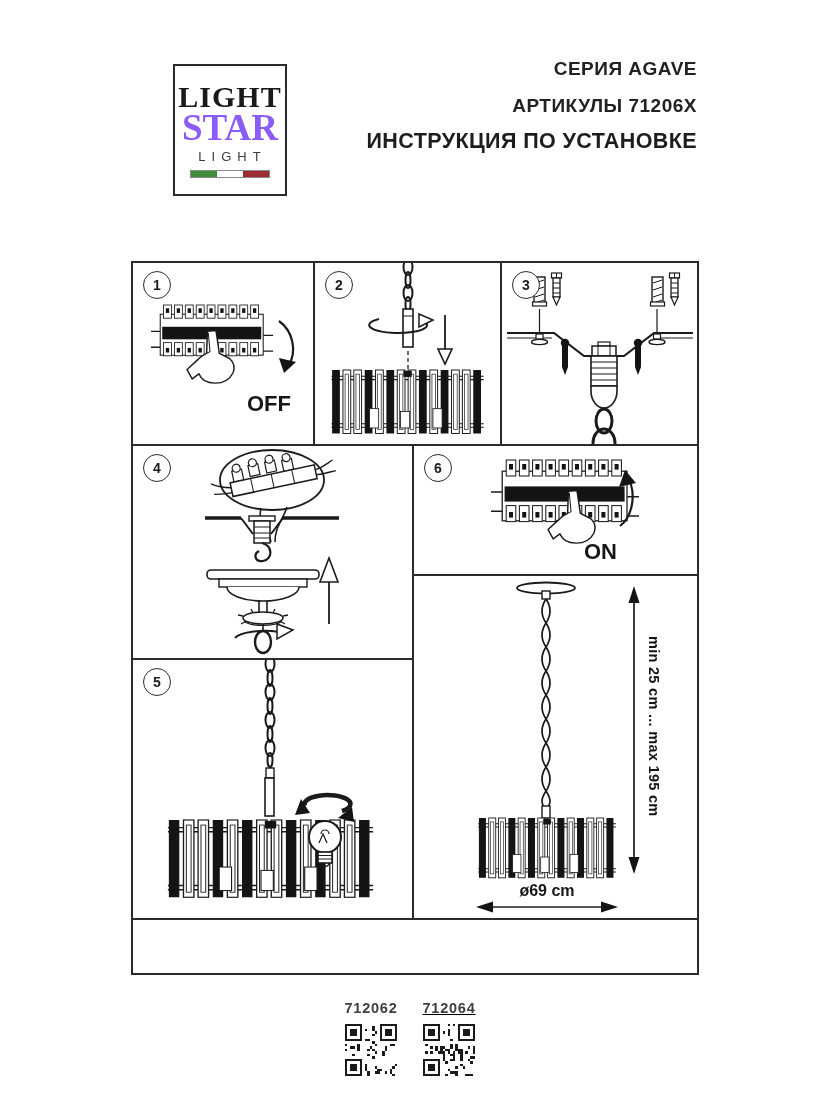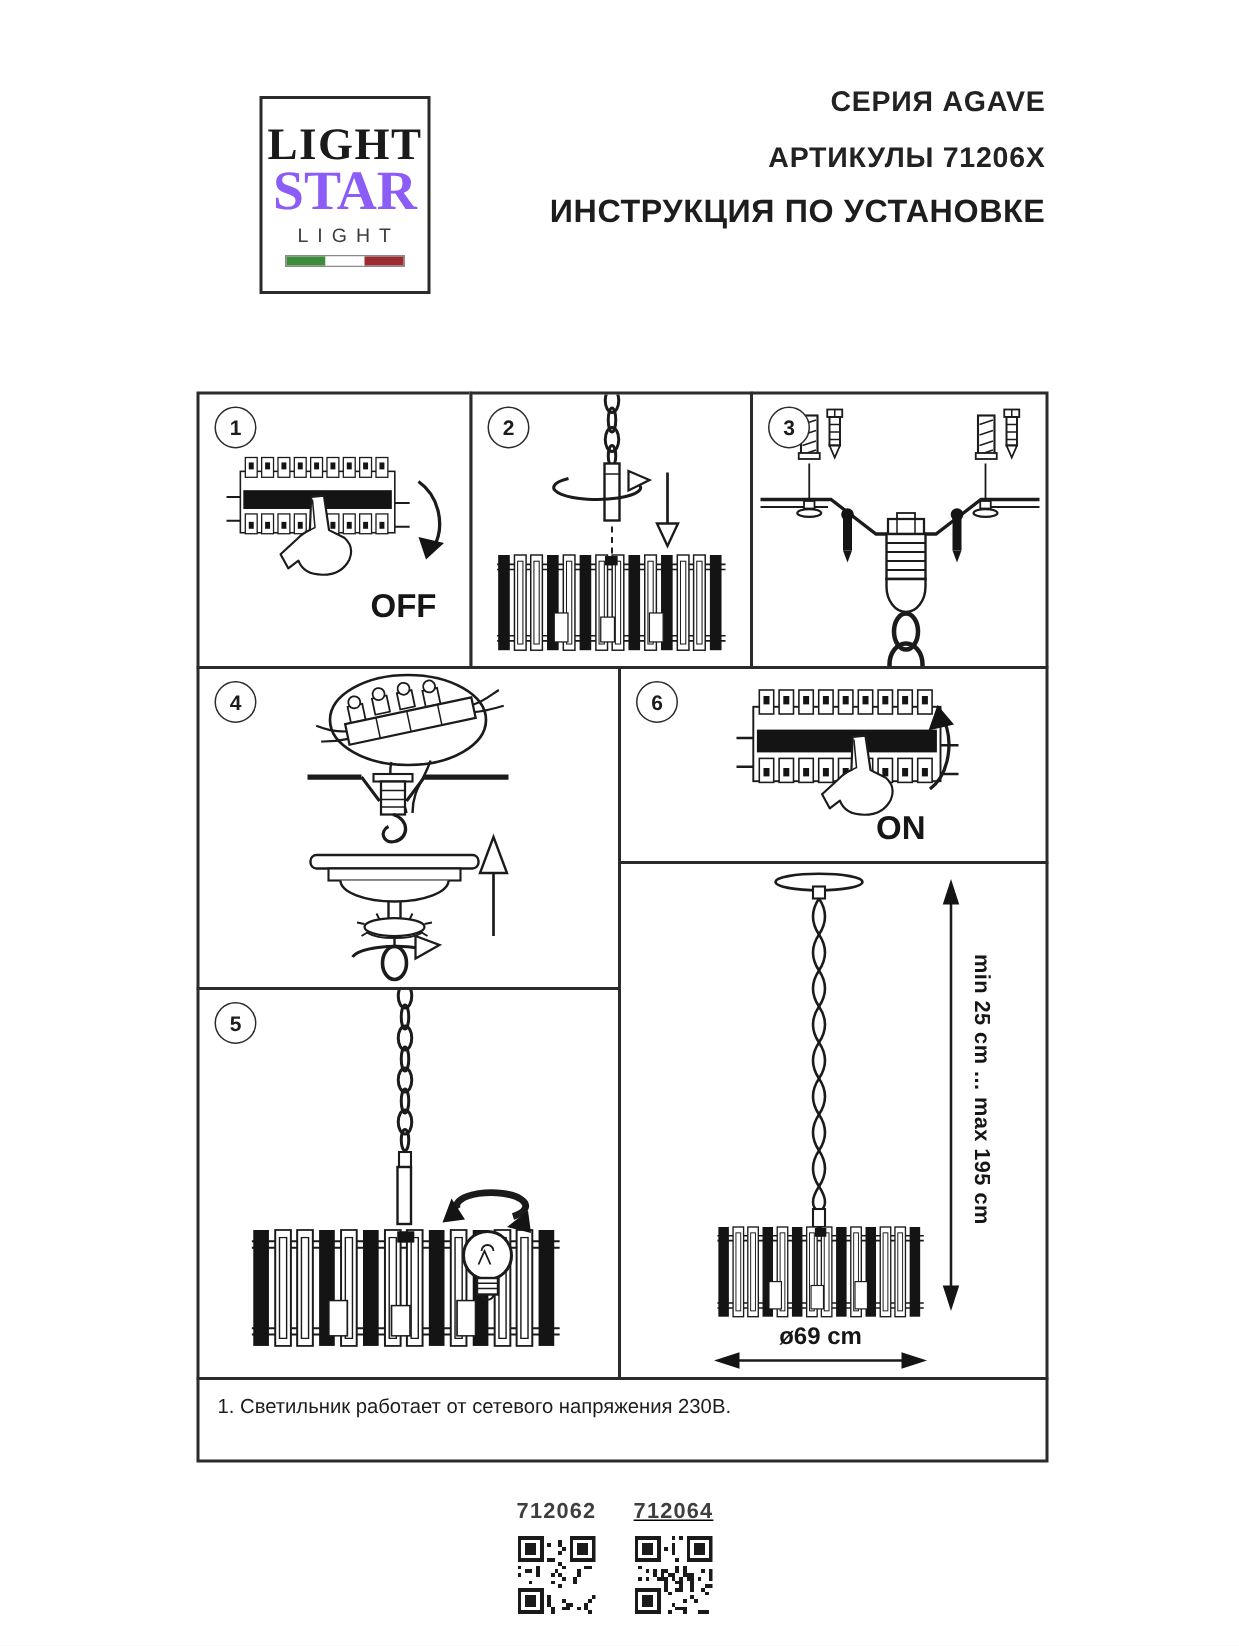--- a/index.html
+++ b/index.html
@@ -309,21 +309,20 @@
       <polygon points="220,298 214.5,281 225.5,281" class="bk"></polygon>
       <path d="M74,331 H192" class="ln" stroke-width="1.7"></path>
       <polygon points="62,331 79,325.5 79,336.5" class="bk"></polygon>
       <polygon points="204,331 187,325.5 187,336.5" class="bk"></polygon>
       <text x="133" y="320" font-size="16" text-anchor="middle">ø69 cm</text>
     </svg>
     <div class="vlabel">min 25 cm ... max 195 cm</div>
   </div>
 
   <div class="cell pnotes">
-    <div class="note-line">1. Светильник работает от сетевого напряжения 230В.</div>
   </div>
 
   <div class="code-col c1">
     <div class="code-label">712062</div>
     <div class="qr">
         <svg viewBox="0 0 21 21" width="52" height="52" shape-rendering="crispEdges">
           <rect x="0" y="0" width="1" height="1" fill="#1a1a1a"></rect>
           <rect x="0" y="1" width="1" height="1" fill="#1a1a1a"></rect>
           <rect x="0" y="2" width="1" height="1" fill="#1a1a1a"></rect>
           <rect x="0" y="3" width="1" height="1" fill="#1a1a1a"></rect>

